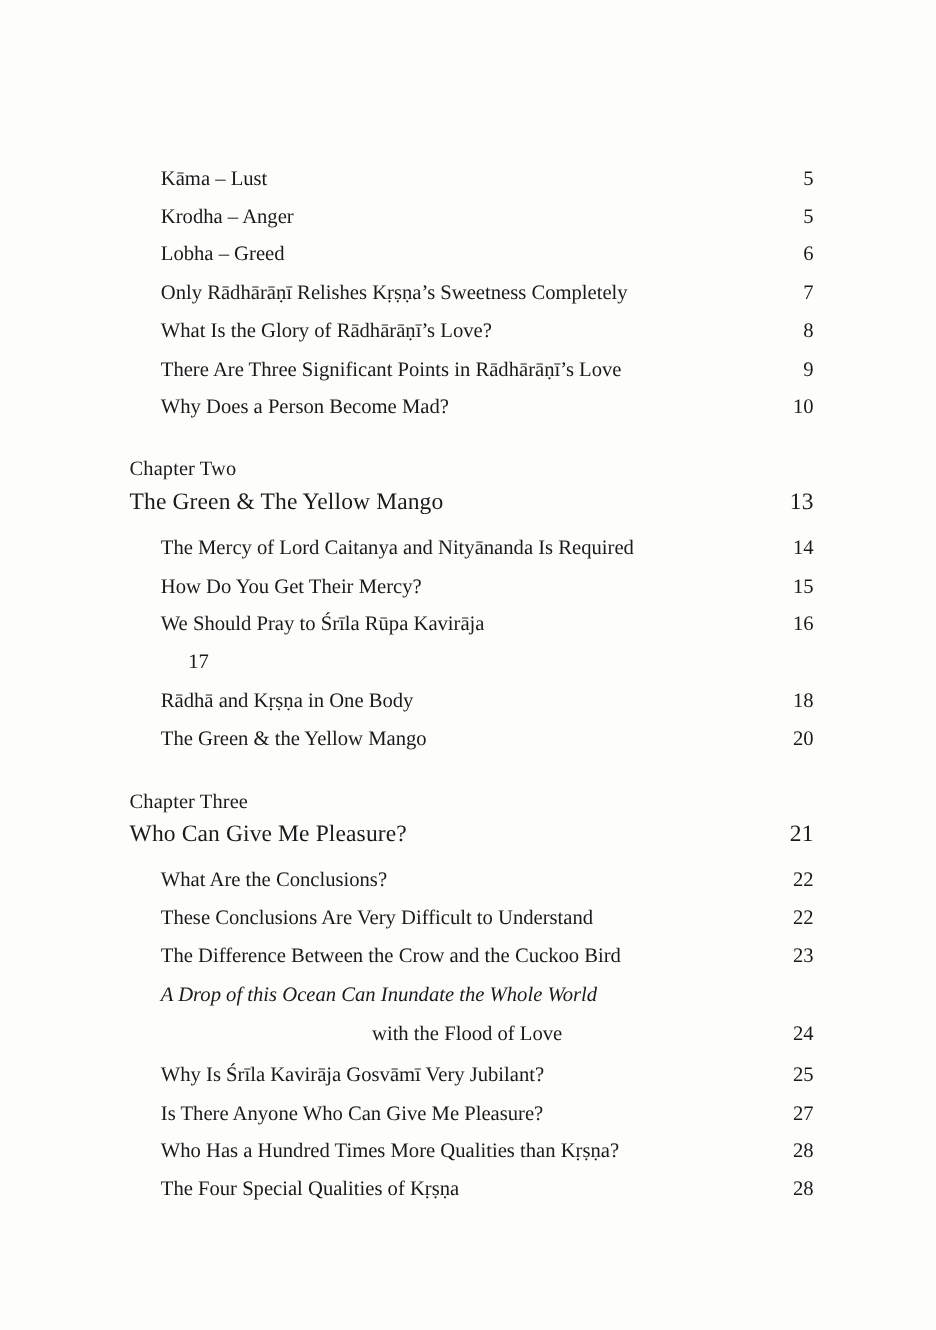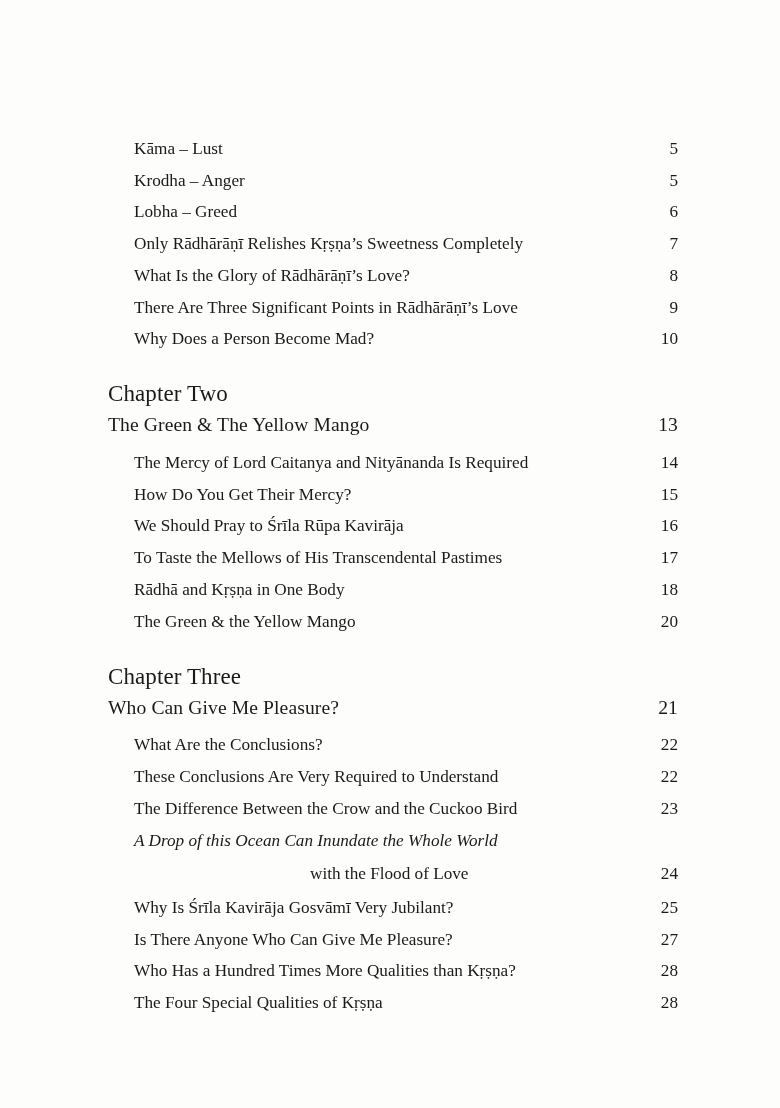--- a/index.html
+++ b/index.html
@@ -52,21 +52,21 @@
     margin-bottom: 14.5px;
   }
   .sub:last-child {
     margin-bottom: 0;
   }
   
   .chapter-block {
     margin-top: 34px;
   }
   .chapter-label {
-    font-size: 23px;
+    font-size: 17px;
     margin-bottom: 8px;
     letter-spacing: 0.1px;
   }
   .chapter-title {
     font-size: 19.6px;
     margin-bottom: 19px;
     letter-spacing: 0.1px;
   }
   .chapter-title .title {
     white-space: nowrap;
@@ -144,21 +144,20 @@
         </div>
         <div class="entry sub">
           <span class="title">How Do You Get Their Mercy?</span>
           <span class="page-num">15</span>
         </div>
         <div class="entry sub">
           <span class="title">We Should Pray to Śrīla Rūpa Kavirāja</span>
           <span class="page-num">16</span>
         </div>
         <div class="entry sub">
-          <span class="title">To Taste the Mellows of His Transcendental Pastimes</span>
           <span class="page-num">17</span>
         </div>
         <div class="entry sub">
           <span class="title">Rādhā and Kṛṣṇa in One Body</span>
           <span class="page-num">18</span>
         </div>
         <div class="entry sub">
           <span class="title">The Green &amp; the Yellow Mango</span>
           <span class="page-num">20</span>
         </div>
@@ -170,21 +169,21 @@
       <div class="entry chapter-title">
         <span class="title">Who Can Give Me Pleasure?</span>
         <span class="page-num">21</span>
       </div>
       <div class="sub-group">
         <div class="entry sub">
           <span class="title">What Are the Conclusions?</span>
           <span class="page-num">22</span>
         </div>
         <div class="entry sub">
-          <span class="title">These Conclusions Are Very Required to Understand</span>
+          <span class="title">These Conclusions Are Very Difficult to Understand</span>
           <span class="page-num">22</span>
         </div>
         <div class="entry sub">
           <span class="title">The Difference Between the Crow and the Cuckoo Bird</span>
           <span class="page-num">23</span>
         </div>
 
         <div class="wrap-first">A Drop of this Ocean Can Inundate the Whole World</div>
         <div class="wrap-line">
           <span class="cont">with the Flood of Love</span>

